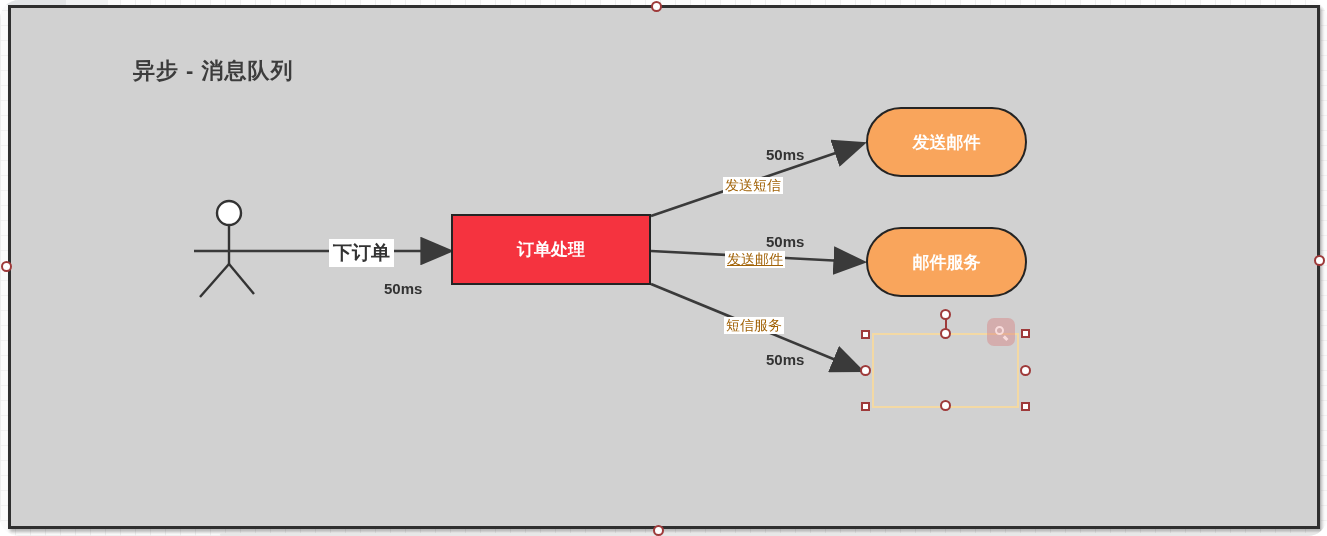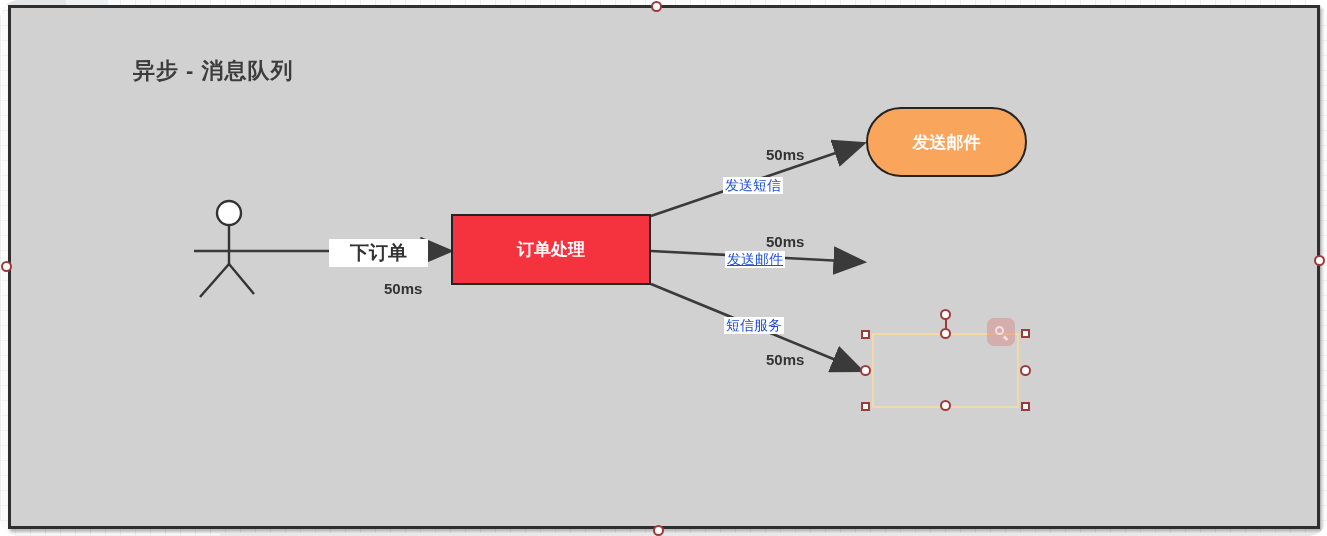--- a/index.html
+++ b/index.html
@@ -33,26 +33,26 @@
   .proc-cell + .proc-cell{ border-left:2px solid #242424; }
   .pill{
     width:161px; height:70px; background:#f9a55c; border:2px solid #242424;
     border-radius:36px; display:flex; align-items:center; justify-content:center;
     font-size:17px;
   }
   .pill-sms{ left:866px; top:107px; }
   .pill-mail{ left:866px; top:227px; }
   .pill-wechat{ left:865px; top:334px; width:161px; height:73px; }
   .edge-label{
-    position:absolute; background:#ffffff; color:#1d4ed8;
+    position:absolute; background:#ffffff; color:#a16207;
     font-size:14px; padding:0 2px; line-height:17px; white-space:nowrap;
   }
   .order-label{
     position:absolute; left:329px; top:239px; background:#ffffff; color:#333;
-    font-size:19px; font-weight:bold; padding:1px 21px; white-space:nowrap;
+    font-size:19px; font-weight:bold; padding:1px 4px; white-space:nowrap;
   }
   .latency{
     position:absolute; font-size:15px; font-weight:bold; color:#333; white-space:nowrap;
   }
   .lat-main{ left:384px; top:280px; }
   .lat-sms{ left:766px; top:146px; }
   .lat-mail{ left:766px; top:233px; }
   .lat-wechat{ left:766px; top:351px; }
   
   .sel-rect{
@@ -126,20 +126,21 @@
   </svg>
 
   <div class="order-label">下订单</div>
   <div class="latency lat-main">50ms</div>
 
   <div class="node proc-group">
     <div class="proc-cell">订单处理</div>
   </div>
 
   <div class="node pill pill-sms">发送邮件</div>
+  <div class="node pill pill-mail">邮件服务</div>
 
   <div class="edge-label" style="left:723px; top:177px;">发送短信</div>
   <div class="edge-label" style="left:725px; top:251px;text-decoration:underline;">发送邮件</div>
   <div class="edge-label" style="left:724px; top:317px;">短信服务</div>
 
   <div class="latency lat-sms">50ms</div>
   <div class="latency lat-mail">50ms</div>
   <div class="latency lat-wechat">50ms</div>
 
   <div class="sel-rect"></div>

